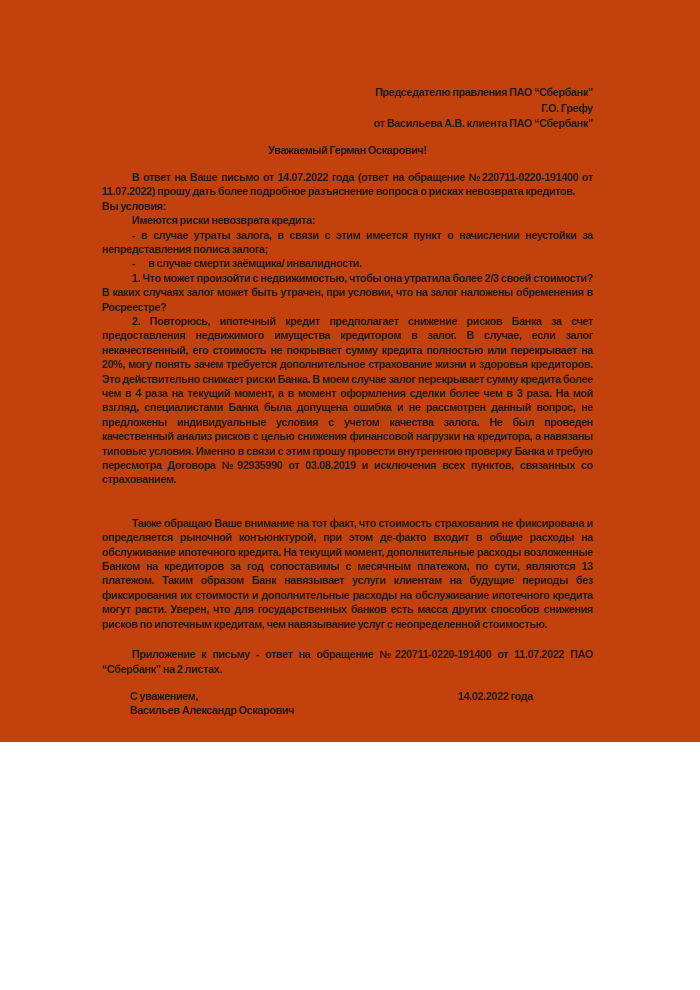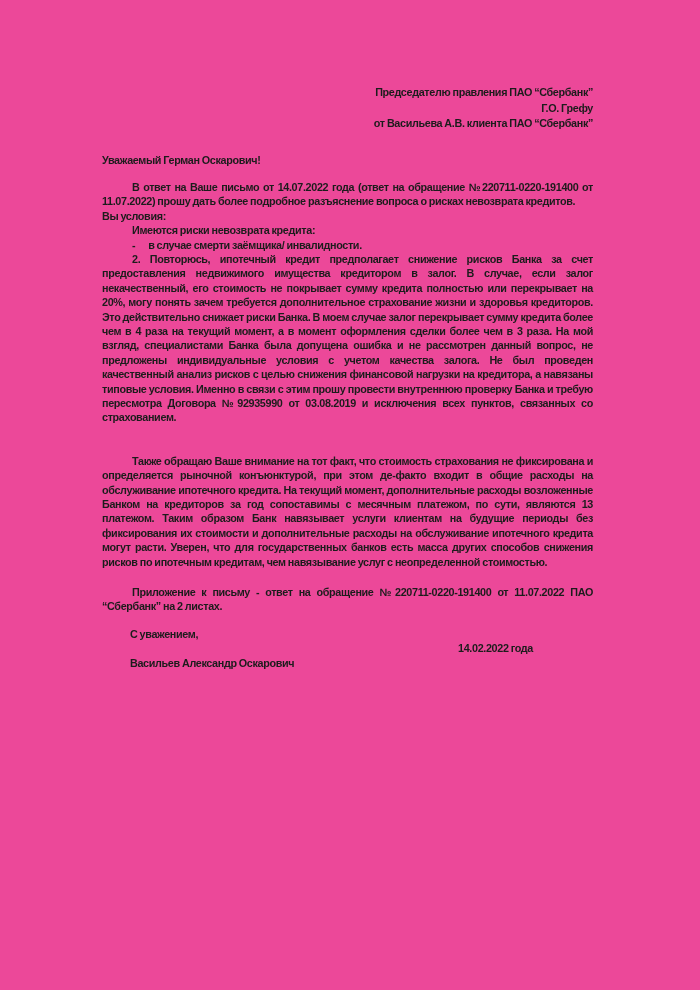--- a/index.html
+++ b/index.html
@@ -3,57 +3,57 @@
 <meta charset="utf-8">
 <style>
   html, body {
     margin: 0;
     padding: 0;
     background: #ffffff;
   }
   .page {
     position: relative;
     width: 700px;
-    height: 990px;
+    height: 742px;
     box-sizing: border-box;
-    background: #ec4899;
+    background: #c2410c;
     color: #1c1c1c;
     font-family: "Liberation Sans", "DejaVu Sans", sans-serif;
     font-weight: 700;
     font-size: 10.8px;
     letter-spacing: -0.35px;
     word-spacing: -0.5px;
     line-height: 14.4px;
     padding: 85px 107px 0 102px;
     overflow: hidden;
   }
   .addr-block {
     text-align: right;
     line-height: 15.5px;
   }
   p {
     margin: 0;
     text-align: justify;
     text-indent: 30px;
   }
   .salutation {
+    text-align: center;
     text-indent: 0;
-    margin-top: 21px;
+    margin-top: 11px;
     margin-bottom: 13px;
   }
   .no-indent { text-indent: 0; }
   .quote {
   }
   .after-gap { margin-top: 29px; }
   .attachment { margin-top: 16px; }
   .sig-row {
     display: flex;
     margin-top: 13px;
     text-align: left;
-    flex-direction: column;
   }
   .sig-closing { margin-left: 28px; }
   .sig-date {
     margin-left: auto;
     margin-right: 60px;
   }
   .sig-name {
     text-indent: 28px;
     text-align: left;
   }
@@ -68,22 +68,24 @@
     <div>Г.О. Грефу</div>
     <div>от Васильева А.В. клиента ПАО “Сбербанк”</div>
   </div>
 
   <p class="salutation">Уважаемый Герман Оскарович!</p>
 
   <p>В ответ на Ваше письмо от 14.07.2022 года (ответ на обращение №220711-0220-191400 от 11.07.2022) прошу дать более подробное разъяснение вопроса о рисках невозврата кредитов.</p>
   <p class="no-indent">Вы условия:</p>
 
   <p class="quote">Имеются риски невозврата кредита:</p>
+  <p class="quote">- в случае утраты залога, в связи с этим имеется пункт о начислении неустойки за непредставления полиса залога;</p>
   <p class="quote">-&nbsp;&nbsp;&nbsp;&nbsp;&nbsp;&nbsp;в случае смерти заёмщика/ инвалидности.</p>
 
+  <p>1. Что может произойти с недвижимостью, чтобы она утратила более 2/3 своей стоимости? В каких случаях залог может быть утрачен, при условии, что на залог наложены обременения в Росреестре?</p>
   <p>2. Повторюсь, ипотечный кредит предполагает снижение рисков Банка за счет предоставления недвижимого имущества кредитором в залог. В случае, если залог некачественный, его стоимость не покрывает сумму кредита полностью или перекрывает на 20%, могу понять зачем требуется дополнительное страхование жизни и здоровья кредиторов. Это действительно снижает риски Банка. В моем случае залог перекрывает сумму кредита более чем в 4 раза на текущий момент, а в момент оформления сделки более чем в 3 раза. На мой взгляд, специалистами Банка была допущена ошибка и не рассмотрен данный вопрос, не предложены индивидуальные условия с учетом качества залога. Не был проведен качественный анализ рисков с целью снижения финансовой нагрузки на кредитора, а навязаны типовые условия. Именно в связи с этим прошу провести внутреннюю проверку Банка и требую пересмотра Договора №92935990 от 03.08.2019 и исключения всех пунктов, связанных со страхованием.</p>
 
   <p class="after-gap">Также обращаю Ваше внимание на тот факт, что стоимость страхования не фиксирована и определяется рыночной конъюнктурой, при этом де-факто входит в общие расходы на обслуживание ипотечного кредита. На текущий момент, дополнительные расходы возложенные Банком на кредиторов за год сопоставимы с месячным платежом, по сути, являются 13 платежом. Таким образом Банк навязывает услуги клиентам на будущие периоды без фиксирования их стоимости и дополнительные расходы на обслуживание ипотечного кредита могут расти. Уверен, что для государственных банков есть масса других способов снижения рисков по ипотечным кредитам, чем навязывание услуг с неопределенной стоимостью.</p>
 
   <p class="attachment">Приложение к письму - ответ на обращение №220711-0220-191400 от 11.07.2022 ПАО “Сбербанк” на 2 листах.</p>
 
   <div class="sig-row">
     <span class="sig-closing">С уважением,</span>
     <span class="sig-date">14.02.2022 года</span>
   </div>

